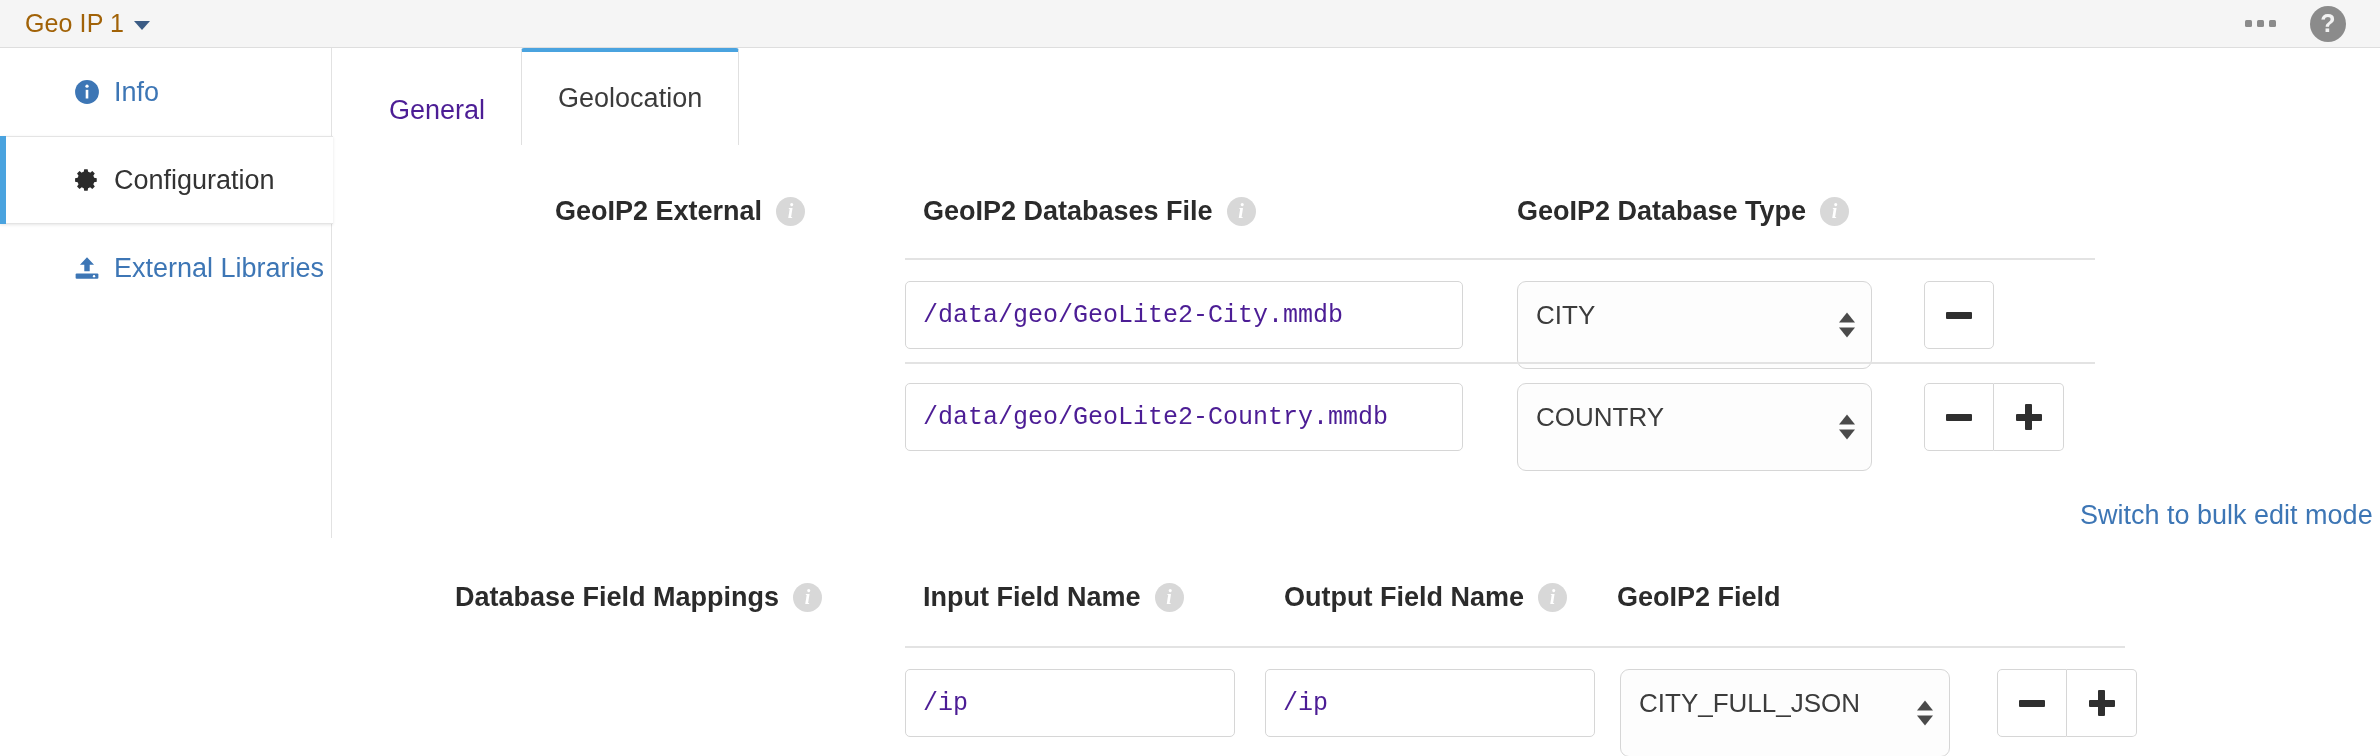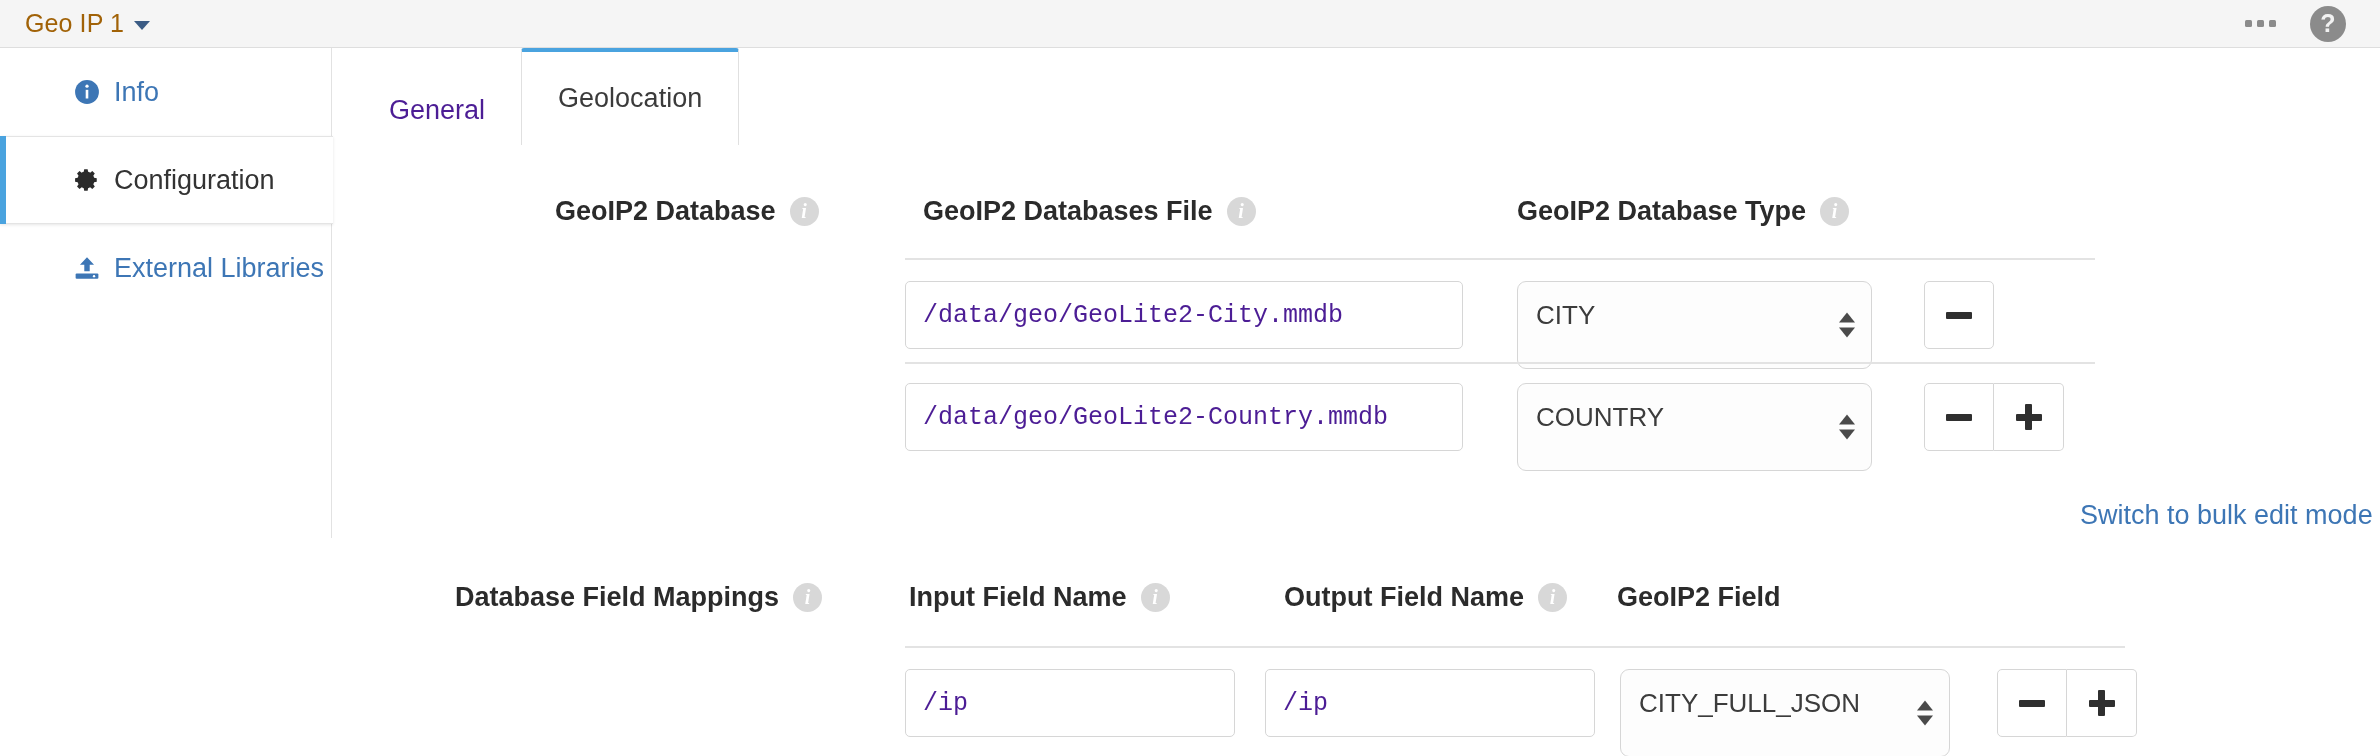--- a/index.html
+++ b/index.html
@@ -242,21 +242,21 @@
     <div class="tab active">Geolocation</div>
   </div>
 </div>
 
 <div class="content">
 
   <div class="section">
 
     <div class="hdr-row" style="position:absolute; left:0; top:44px; height:44px;">
       <div class="field-label" style="position:absolute; left:222px; width:340px; justify-content:flex-start;">
-        <span>GeoIP2 Database</span>
+        <span>GeoIP2 External</span>
         <span class="info-icon">i</span>
       </div>
       <div class="field-label" style="position:absolute; left:590px;">
         <span>GeoIP2 Databases File</span>
         <span class="info-icon">i</span>
       </div>
       <div class="field-label" style="position:absolute; left:1184px;">
         <span>GeoIP2 Database Type</span>
         <span class="info-icon">i</span>
       </div>
@@ -304,21 +304,21 @@
     <div class="bulk-link" style="position:absolute; left:1747px; top:355px;">Switch to bulk edit mode</div>
   </div>
 
   <div class="section">
 
     <div class="hdr-row" style="position:absolute; left:0; top:430px; height:44px;">
       <div class="field-label" style="position:absolute; left:122px;">
         <span>Database Field Mappings</span>
         <span class="info-icon">i</span>
       </div>
-      <div class="field-label" style="position:absolute; left:576px;text-align:center;">
+      <div class="field-label" style="position:absolute; left:590px;text-align:center;">
         <span>Input Field Name</span>
         <span class="info-icon">i</span>
       </div>
       <div class="field-label" style="position:absolute; left:951px;">
         <span>Output Field Name</span>
         <span class="info-icon">i</span>
       </div>
       <div class="field-label" style="position:absolute; left:1284px;">
         <span>GeoIP2 Field</span>
       </div>

